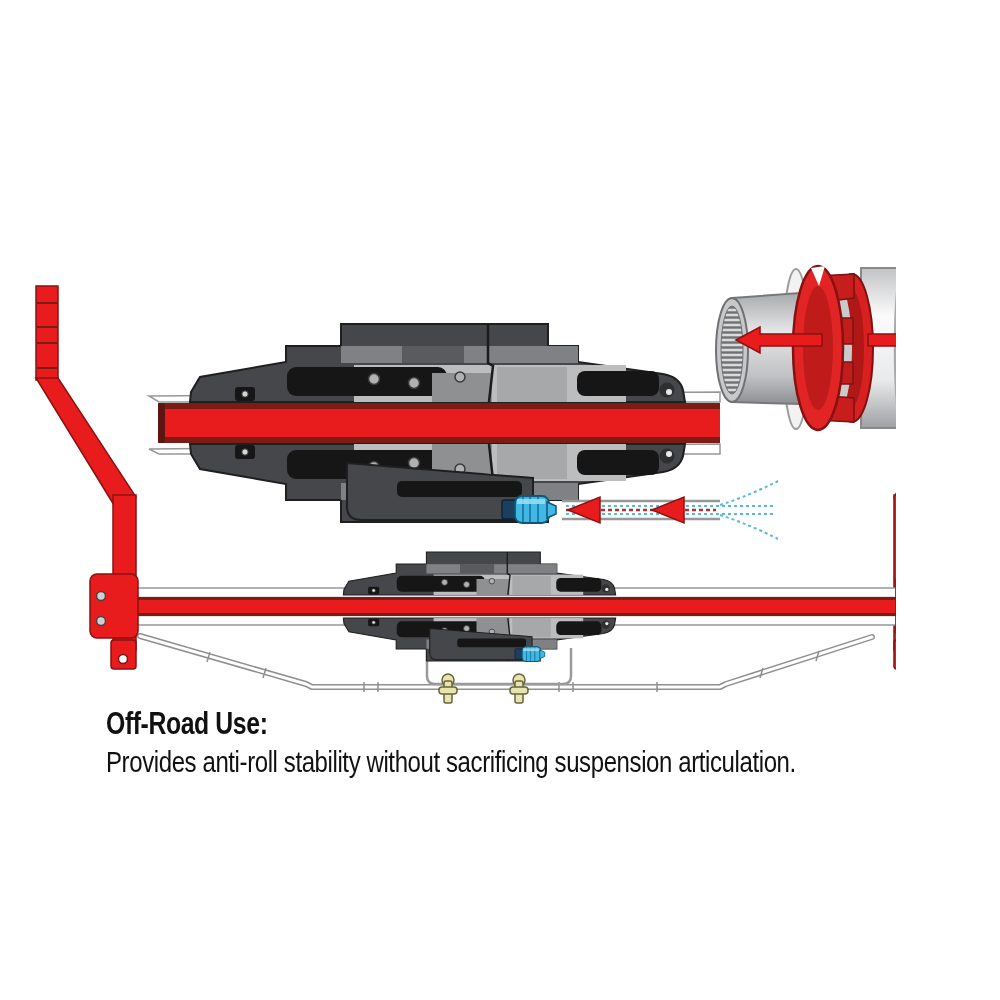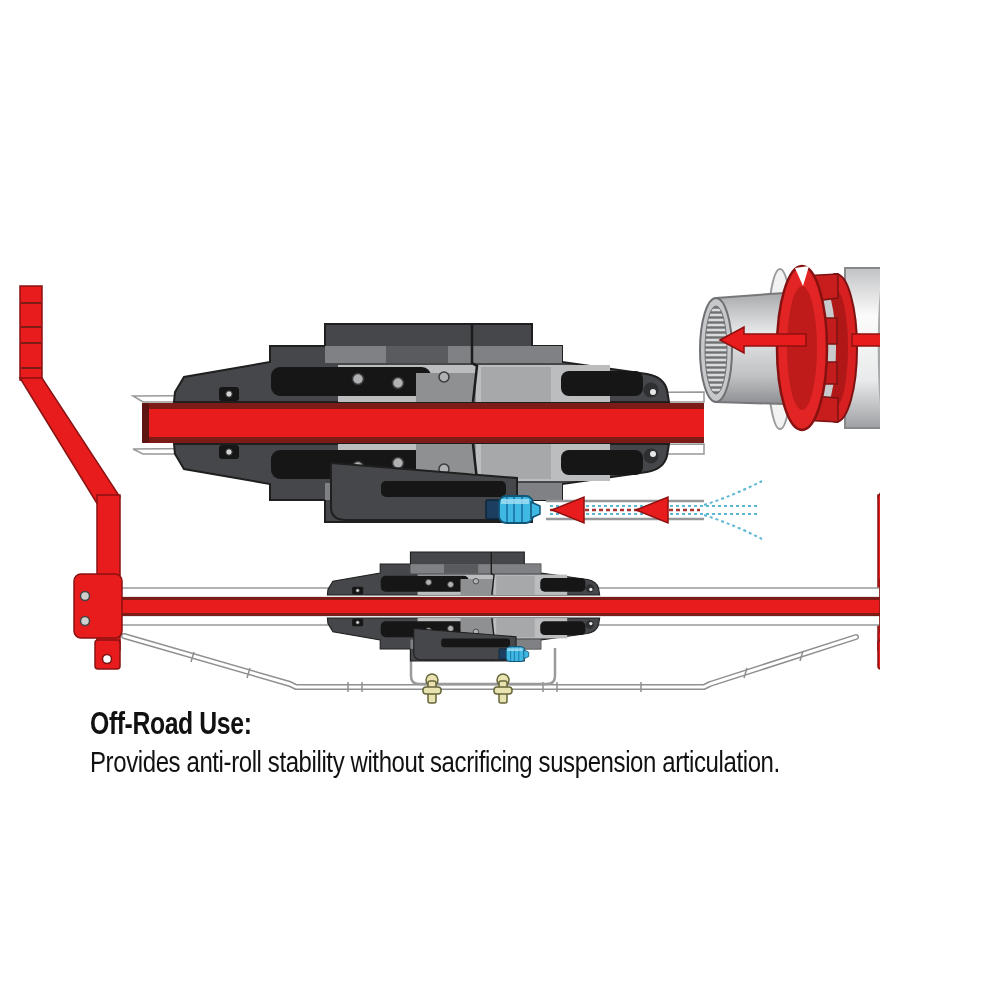--- a/index.html
+++ b/index.html
@@ -1,17 +1,17 @@
 <!DOCTYPE html>
 <html style="--red: #e81c1c; --red_dark: #7d1b16; --red_deep: #9a1212; --housing: #45474a; --housing_mid: #7c7e81; --housing_light: #bcbdbf; --black: #161616; --white: #ffffff; --line: #97989a; --steel_light: #f4f4f5; --steel_mid: #c7c8ca; --steel_dark: #949598; --blue: #3fb9e4; --blue_dark: #115577; --navy: #1c3f5f; --khaki: #e8e3b0; --khaki_dark: #66663a; --text: #111111;"><head>
 <meta charset="utf-8">
 <style>
   html,body{margin:0;padding:0;background:#ffffff;}
   .stage{position:relative;width:880px;height:1000px;background:var(--white,#fff);overflow:hidden;
-         font-family:"Liberation Sans", sans-serif;}
+         font-family:"Liberation Sans", sans-serif;margin-left:16px;}
   svg{position:absolute;left:0;top:0;}
   
   .f-red{fill:var(--red);}
   .f-dark{fill:var(--housing);}
   .f-light{fill:var(--housing_light);}
   .f-black{fill:var(--black);}
   .f-white{fill:var(--white);}
   .f-blue{fill:var(--blue);}
   .f-navy{fill:var(--navy);}
   .f-khaki{fill:var(--khaki);}

